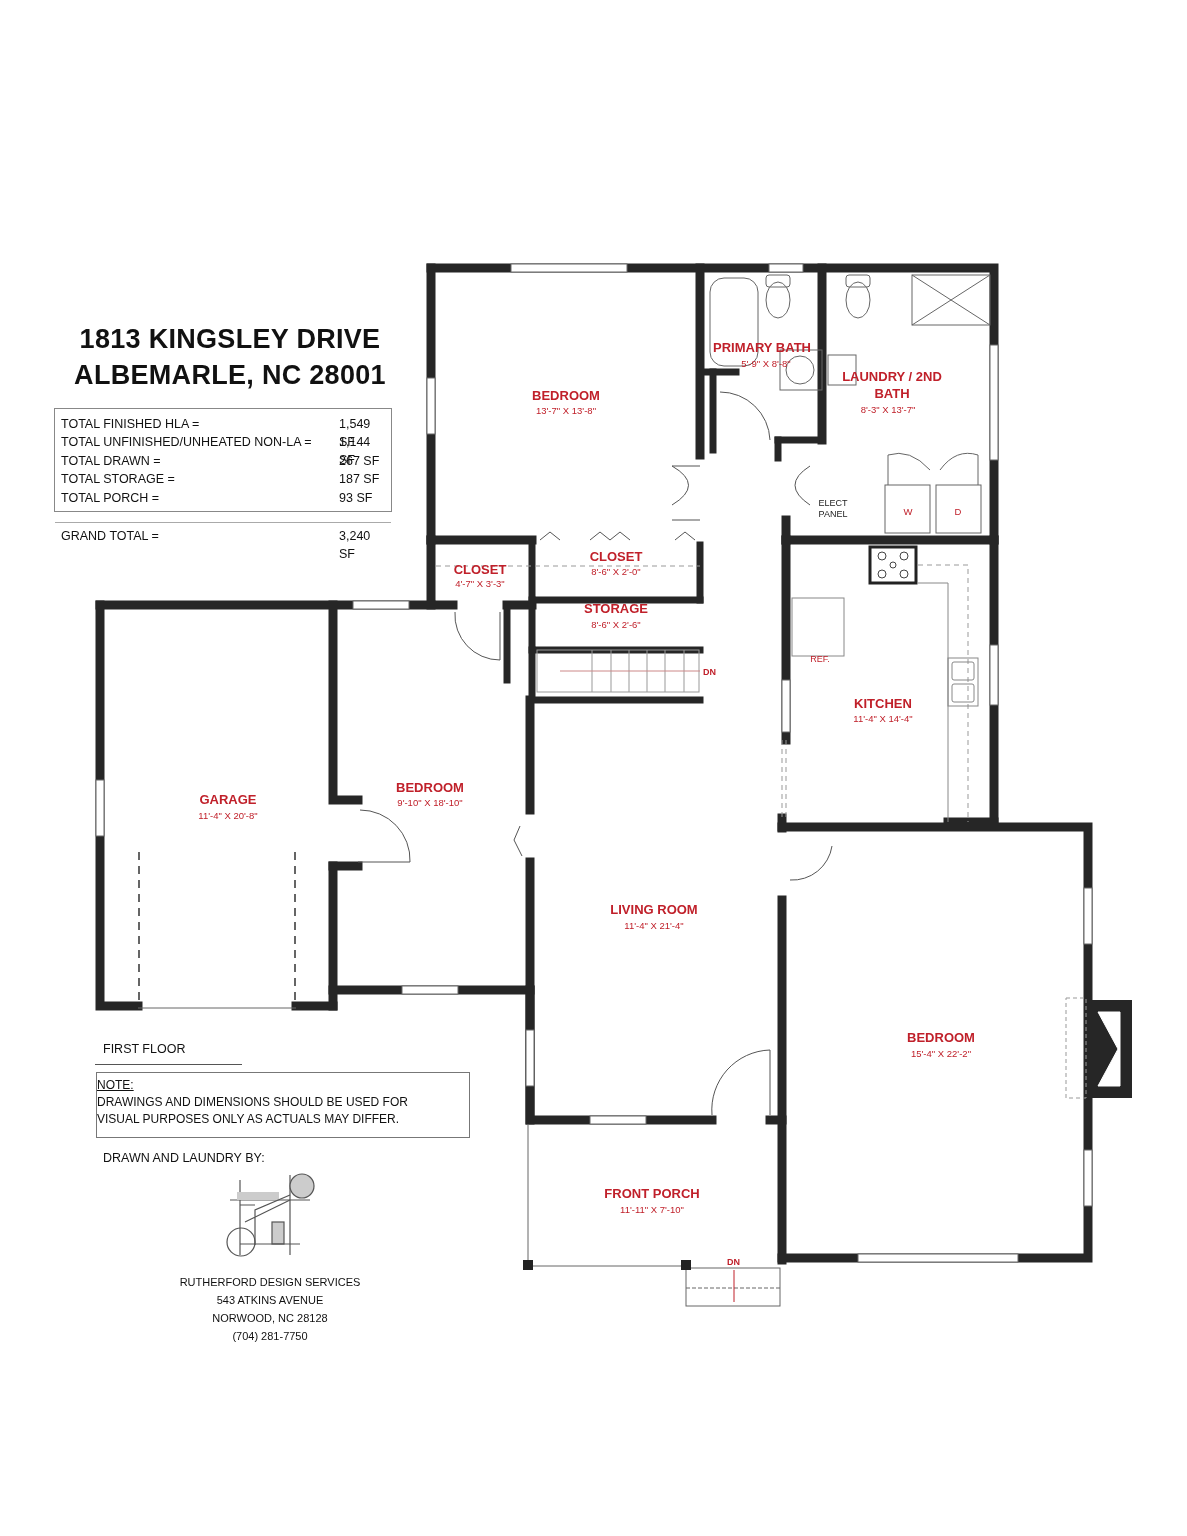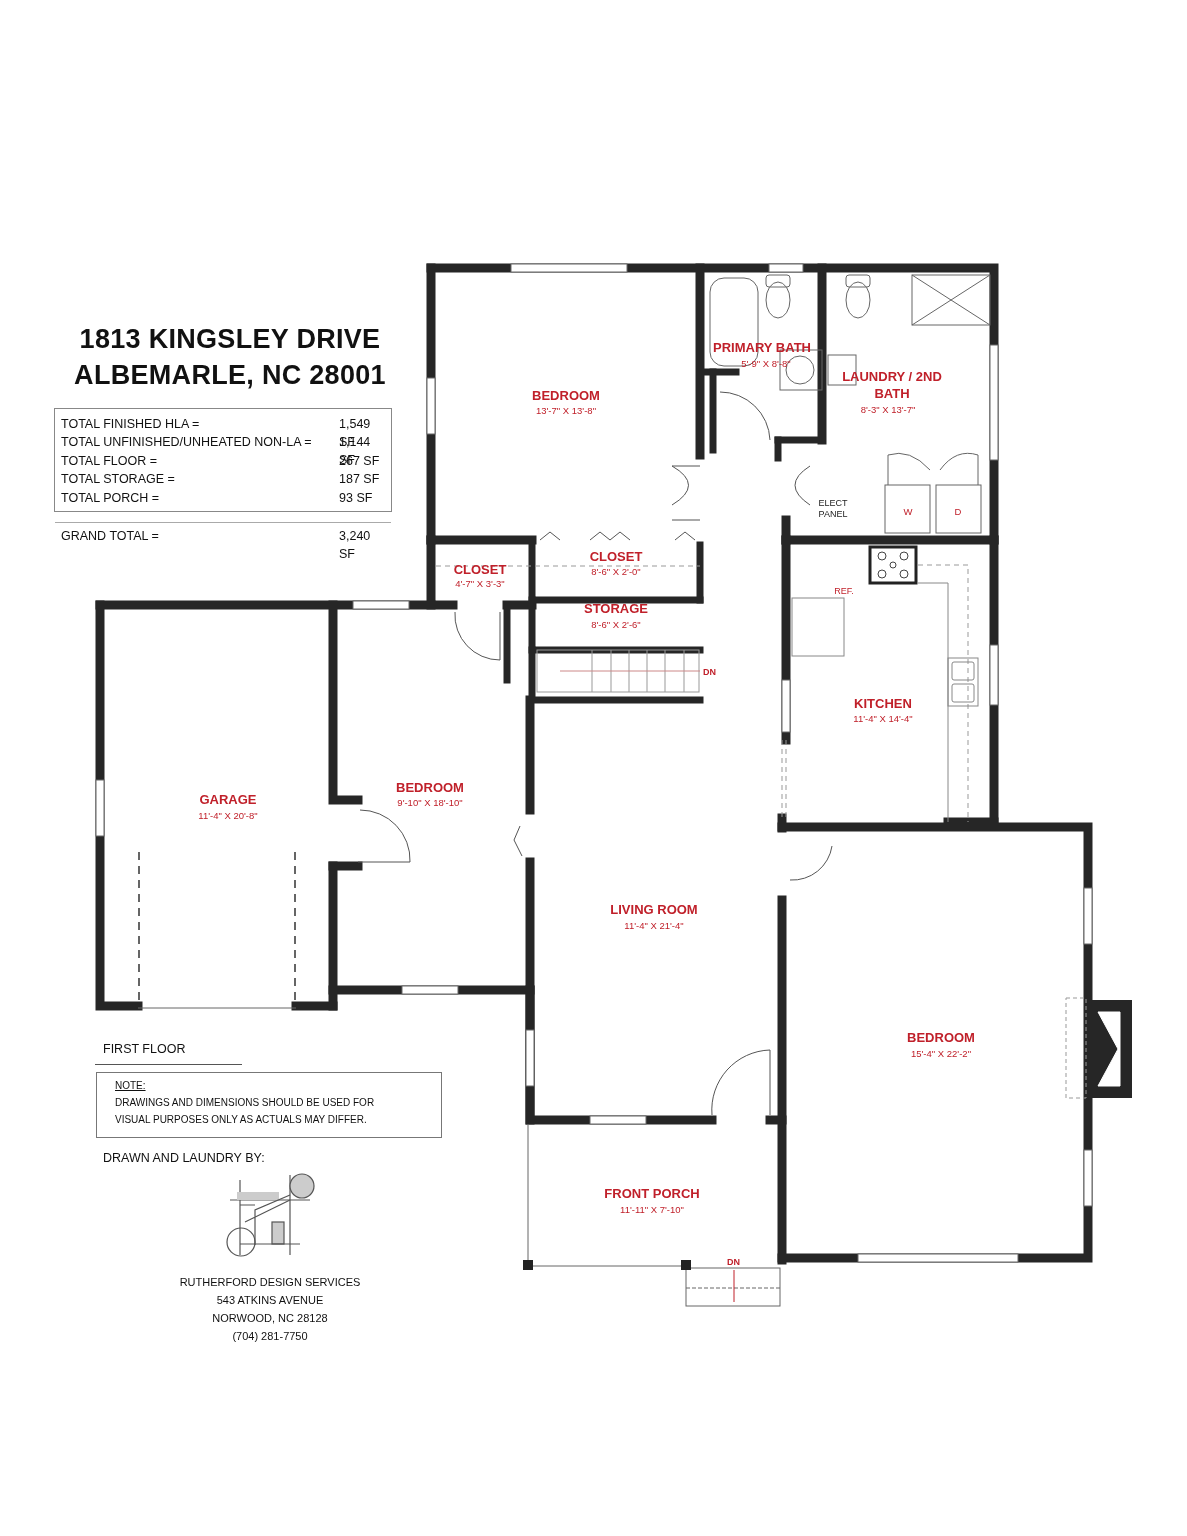--- a/index.html
+++ b/index.html
@@ -10,21 +10,21 @@
   .trow { position:absolute; left:6px; right:6px; font-size:12.5px; height:18px; line-height:18px; }
   .trow .lbl { position:absolute; left:0; }
   .trow .val { position:absolute; left:278px; }
   .tdiv { position:absolute; left:0; right:0; top:113px; border-top:1.5px solid #aaa; }
   .room-name { position:absolute; color:#c0202a; font-weight:bold; font-size:13px; text-align:center; white-space:nowrap; transform:translateX(-50%); }
   .room-dim { position:absolute; color:#c0202a; font-size:9.5px; text-align:center; white-space:nowrap; transform:translateX(-50%); }
   .small-black { position:absolute; font-size:9px; color:#222; text-align:center; transform:translateX(-50%); line-height:11px; }
   .dn { position:absolute; font-size:9px; font-weight:bold; color:#c0202a; }
   .floor-label { left:103px; top:1042px; font-size:12.5px; }
   .floor-rule { left:95px; top:1064px; width:147px; border-top:1.5px solid #555; }
-  .note { left:96px; top:1072px; width:346px; height:66px; border:1.5px solid #777; box-sizing:border-box; padding:4px 18px; font-size:10px; line-height:17px; }
+  .note { left:96px; top:1072px; width:374px; height:66px; border:1.5px solid #777; box-sizing:border-box; padding:4px 0; font-size:12px; line-height:17px; }
   .note .nh { text-decoration:underline; }
   .drawn { left:103px; top:1151px; font-size:12.5px; }
   .company { left:150px; width:240px; text-align:center; font-size:11px; line-height:18px; }
   svg { position:absolute; left:0; top:0; }
 </style>
 </head>
 <body>
 
 <div class="abs title" style="top:322px;">1813 KINGSLEY DRIVE</div>
 <div class="abs title" style="top:358px;">ALBEMARLE, NC 28001</div>
@@ -32,21 +32,21 @@
 <div class="abs totals">
   <div class="trow" style="top:6px;">
       <span class="lbl">TOTAL FINISHED HLA =</span>
       <span class="val">1,549 SF</span>
     </div>
   <div class="trow" style="top:24px;">
       <span class="lbl">TOTAL UNFINISHED/UNHEATED NON-LA =</span>
       <span class="val">1,144 SF</span>
     </div>
   <div class="trow" style="top:43px;">
-      <span class="lbl">TOTAL FLOOR =</span>
+      <span class="lbl">TOTAL DRAWN =</span>
       <span class="val">267 SF</span>
     </div>
   <div class="trow" style="top:61px;">
       <span class="lbl">TOTAL STORAGE =</span>
       <span class="val">187 SF</span>
     </div>
   <div class="trow" style="top:80px;">
       <span class="lbl">TOTAL PORCH =</span>
       <span class="val">93 SF</span>
     </div>
@@ -235,21 +235,21 @@
 <div class="room-dim" style="left:480px; top:578px;">4'-7" X 3'-3"</div>
 
 <div class="room-name" style="left:616px; top:549px;">CLOSET</div>
 <div class="room-dim" style="left:616px; top:566px;">8'-6" X 2'-0"</div>
 
 <div class="room-name" style="left:616px; top:601px;">STORAGE</div>
 <div class="room-dim" style="left:616px; top:619px;">8'-6" X 2'-6"</div>
 
 <div class="dn" style="left:703px; top:667px;">DN</div>
 
-<div class="small-black" style="left:820px; top:586px; color:#c0202a;margin-left:24px;">REF.</div>
+<div class="small-black" style="left:820px; top:654px; color:#c0202a;">REF.</div>
 
 <div class="room-name" style="left:883px; top:696px;">KITCHEN</div>
 <div class="room-dim" style="left:883px; top:713px;">11'-4" X 14'-4"</div>
 
 <div class="room-name" style="left:228px; top:792px;">GARAGE</div>
 <div class="room-dim" style="left:228px; top:810px;">11'-4" X 20'-8"</div>
 
 <div class="room-name" style="left:430px; top:780px;">BEDROOM</div>
 <div class="room-dim" style="left:430px; top:797px;">9'-10" X 18'-10"</div>
 

